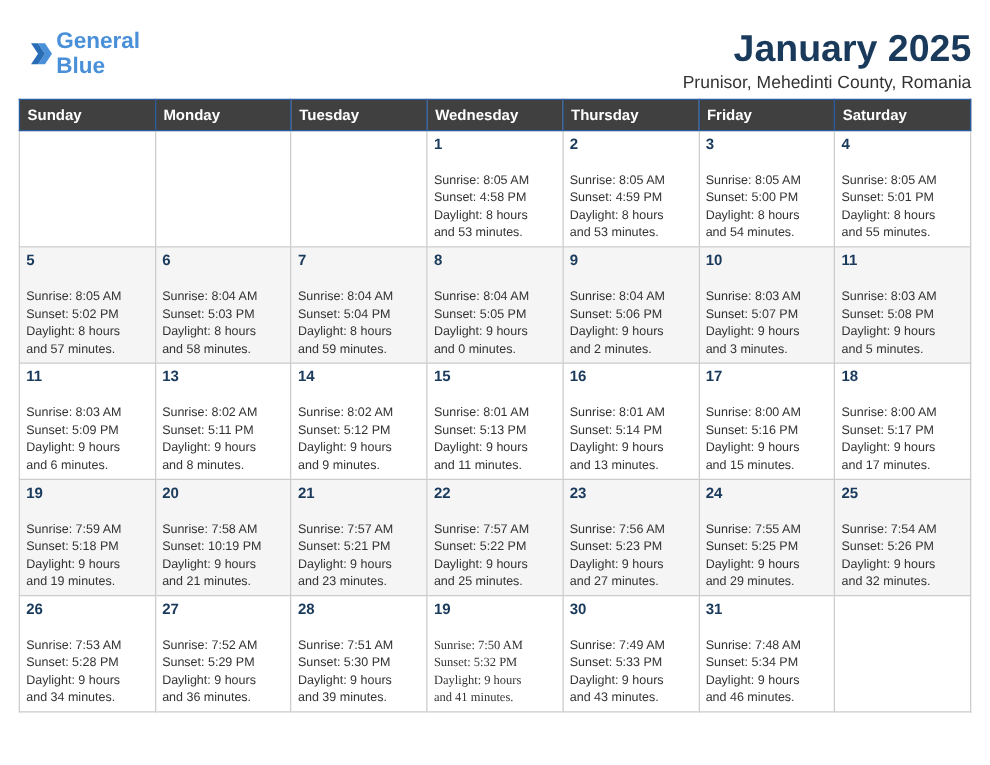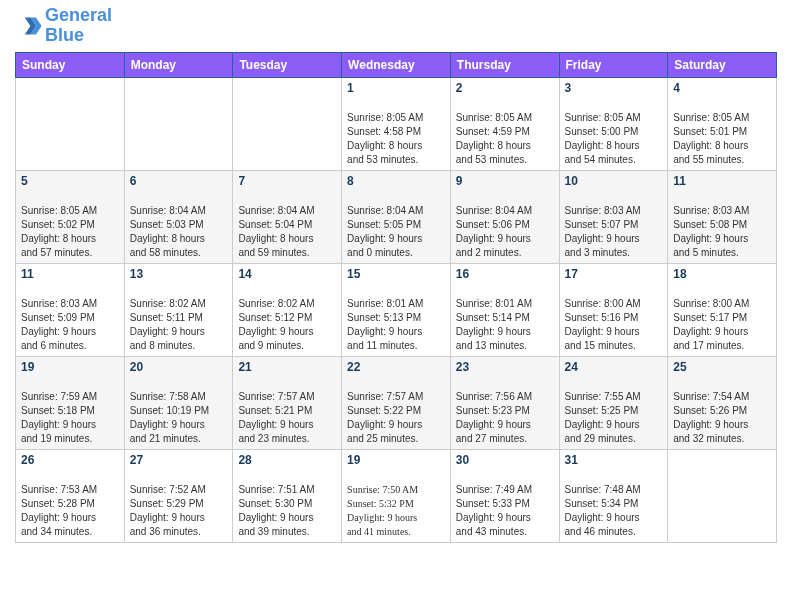--- a/index.html
+++ b/index.html
@@ -6,21 +6,21 @@
     body {
       width: 792px;
       height: 612px;
       font-family: Arial, sans-serif;
       background: #fff;
       overflow: hidden;
     }
     .page {
       width: 792px;
       height: 612px;
-      padding: 6px 15px;
+      padding: 23px 15px;
     }
     .header {
       display: flex;
       justify-content: space-between;
       align-items: flex-start;
       margin-bottom: 6px;
     }
     .logo {
       display: flex;
       align-items: center;
@@ -52,21 +52,21 @@
       color: #333;
       font-weight: normal;
     }
     .calendar {
       width: 100%;
       border-collapse: collapse;
       border: 1px solid #ccc;
       font-size: 10.5px;
     }
     .calendar th {
-      background-color: #8b5cf6;
+      background-color: #404040;
       color: #fff;
       text-align: left;
       padding: 5px 6px;
       font-size: 12px;
       border: 1px solid #2a5da0;
     }
     .calendar td {
       vertical-align: top;
       border: 1px solid #ccc;
       padding: 3px 5px;
@@ -106,20 +106,22 @@
       <svg class="logo-icon" viewBox="0 0 40 40">
         <polygon points="30,8 38,20 30,32 22,32 30,20 22,8" fill="#4a90d9"></polygon>
         <polygon points="22,8 30,20 22,32 14,32 22,20 14,8" fill="#2a6db5"></polygon>
       </svg>
       <div class="logo-text">
         <div><span>General</span></div>
         <div><span style="color:#4a90d9">Blue</span></div>
       </div>
     </div>
     <div class="title-block">
+      <div class="main-title">January 2025</div>
+      <div class="subtitle">Prunisor, Mehedinti County, Romania</div>
     </div>
   </div>
 
   <table class="calendar">
     <thead>
       <tr>
       <th>Sunday</th>
           <th>Monday</th>
           <th>Tuesday</th>
           <th>Wednesday</th>

